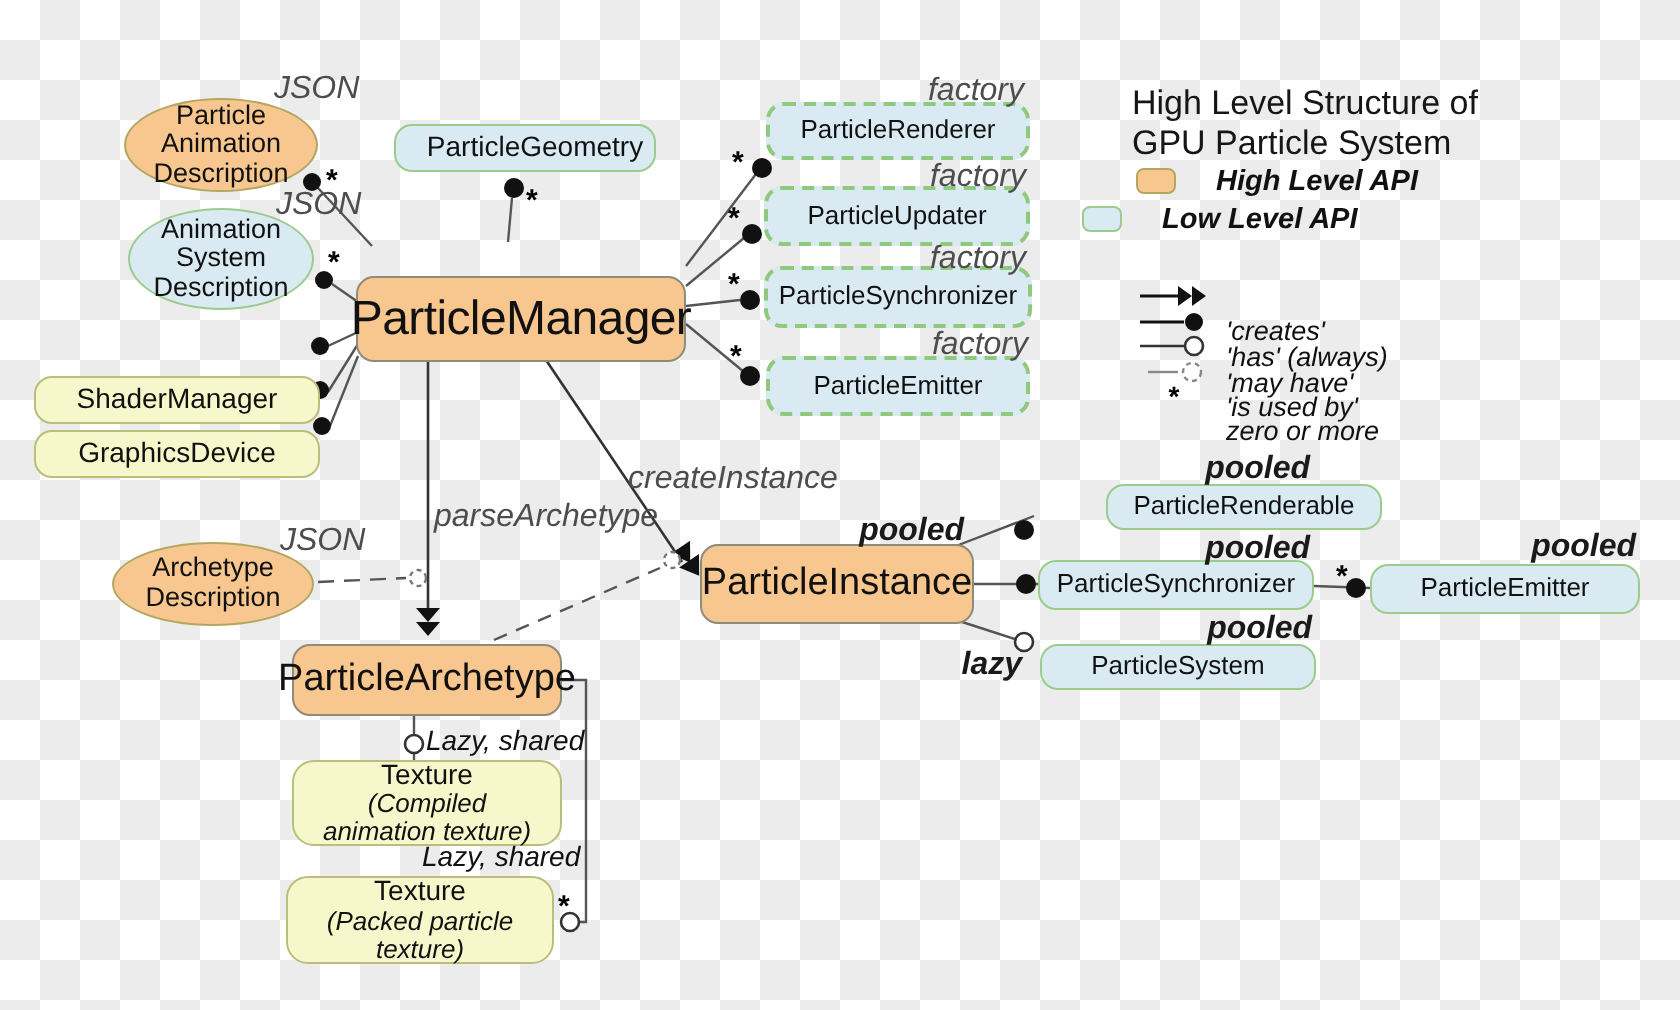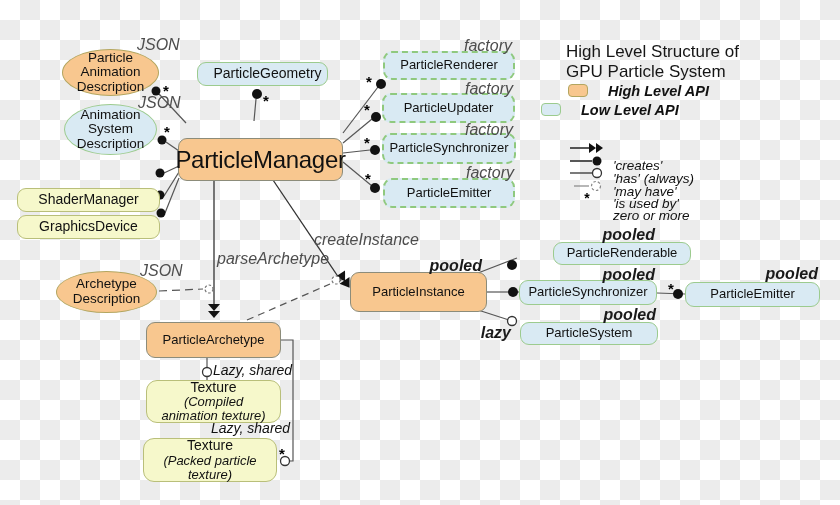--- a/index.html
+++ b/index.html
@@ -15,21 +15,21 @@
     border-radius:9px;font-size:14px;color:#111;line-height:1.08;
   }
   .orange{background:var(--high-level-fill);border:1.6px solid var(--high-level-border);}
   .blue{background:var(--low-level-fill);border:1.6px solid var(--low-level-border);}
   .blue-dashed{background:var(--low-level-fill);border:2px dashed var(--factory-border);}
   .yellow{background:var(--other-fill);border:1.6px solid var(--other-border);}
   .ellipse{border-radius:50%;}
   .ellipse.orange{border-color:var(--ellipse-orange-border);}
   .pre{white-space:pre-line;}
   .mgr{font-size:24px;letter-spacing:-0.3px;}
-  .mid{font-size:13px;}
+  .mid{font-size:19px;}
   .sm{font-size:13px;}
   .esm{font-size:13.5px;}
   .tex{flex-direction:column;border-radius:11px;}
   .t-sub{font-style:italic;font-size:13px;}
   .ann{position:absolute;z-index:3;font-style:italic;font-size:16px;color:#4d4d4d;line-height:1;}
   .ann-dark{color:#1a1a1a;font-weight:700;}
   .ls{color:#111;font-size:14px;font-weight:400;}
   .right{text-align:right;width:60px;}
   .star{position:absolute;z-index:3;font-size:15px;font-weight:700;color:#000;line-height:1;}
   .legend-title{position:absolute;z-index:3;font-size:17px;color:#161616;line-height:1.15;}

